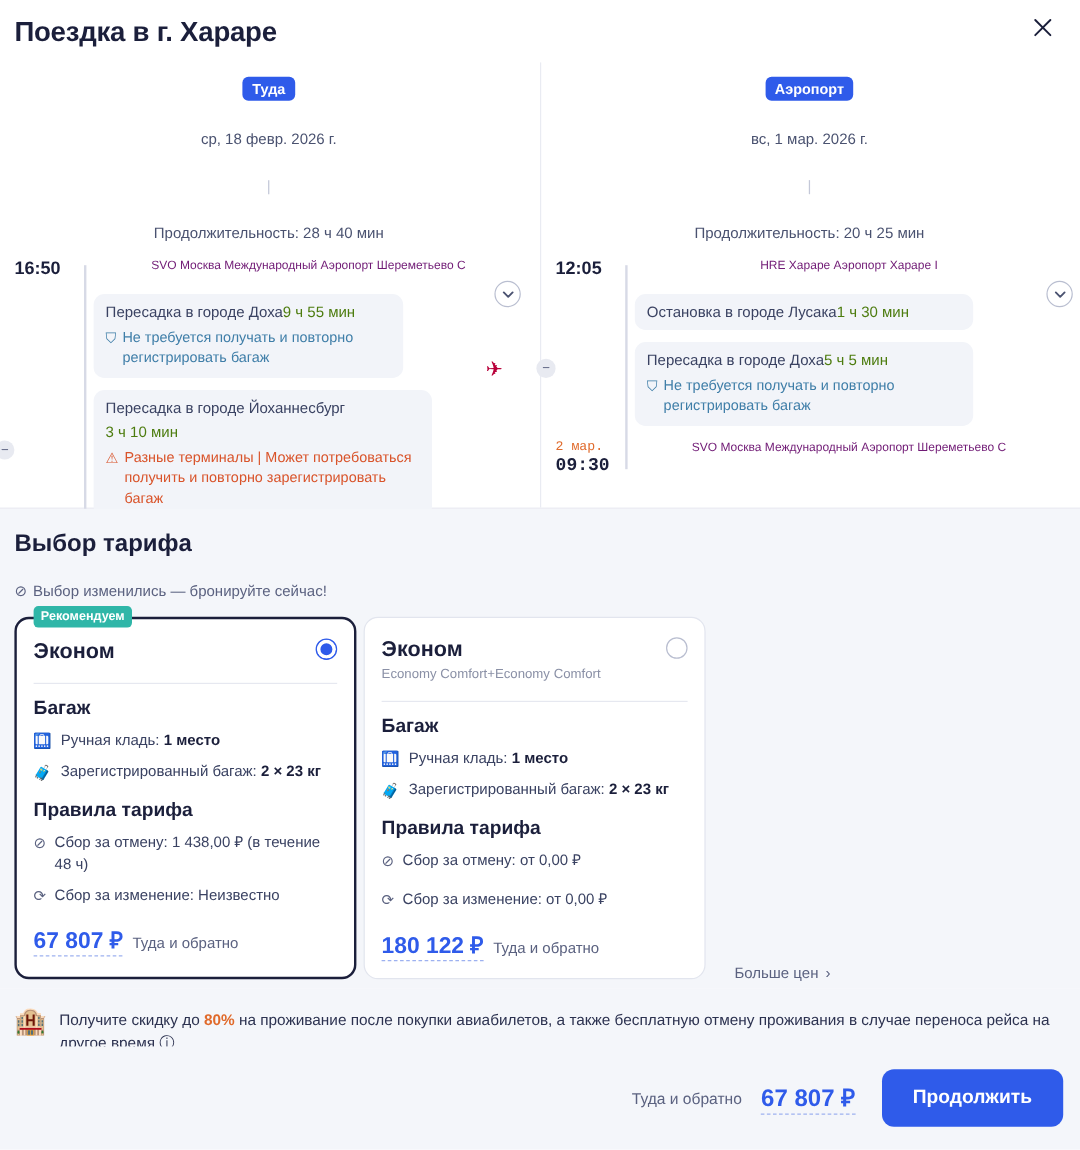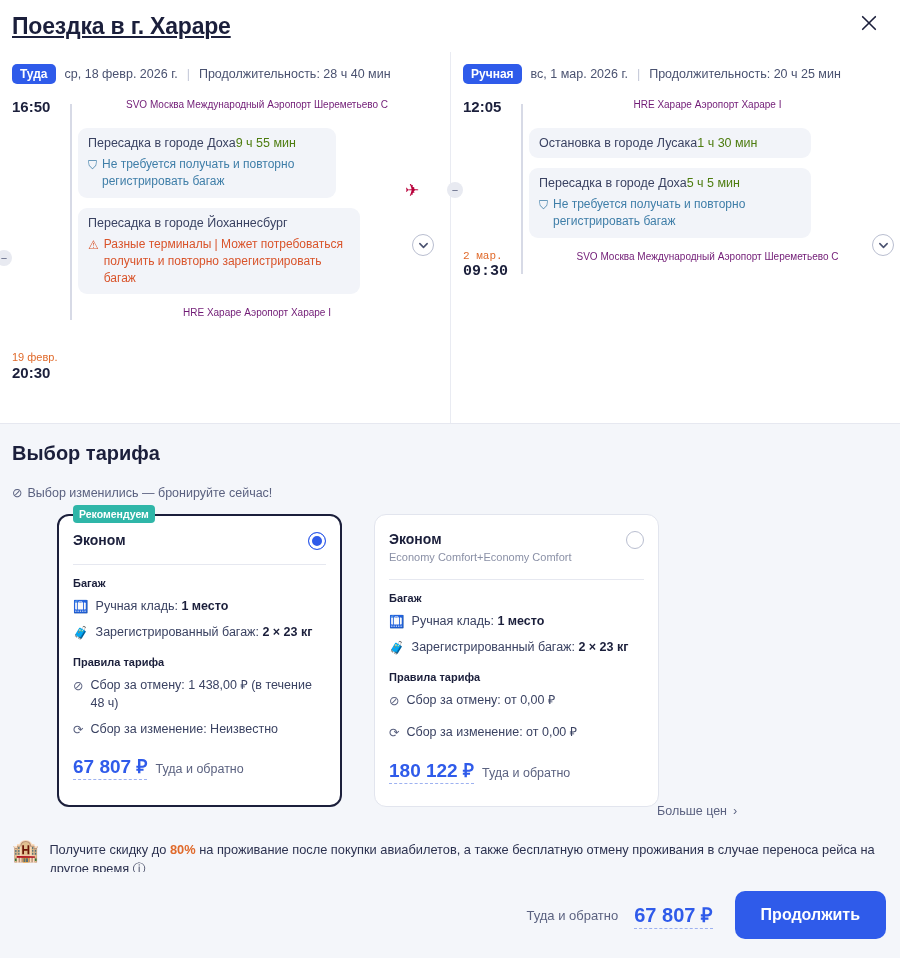--- a/index.html
+++ b/index.html
@@ -20,21 +20,20 @@
     display: flex;
     align-items: center;
     padding: 0 12px 0 12px;
     position: relative;
   }
   .title {
     font-size: 23px;
     font-weight: bold;
     color: #1b1f3b;
     letter-spacing: -0.2px;
-    text-decoration: underline;
   }
   .close-btn {
     position: absolute;
     right: 14px;
     top: 6px;
     width: 34px;
     height: 34px;
     display: flex;
     align-items: center;
     justify-content: center;
@@ -52,24 +51,25 @@
   }
   .leg {
     width: 450px;
     padding: 12px 14px 0 12px;
     position: relative;
   }
   .leg.second { border-left: 1px solid #e9ebf2; }
   .leg-head {
     display: flex;
     align-items: center;
-    gap: 9px;
+    gap: 25px;
     font-size: 12.5px;
     color: #4a5270;
     margin-bottom: 14px;
+    flex-direction: column;
   }
   .chip {
     background: #2f5bea;
     color: #fff;
     border-radius: 5px;
     font-size: 12px;
     font-weight: bold;
     padding: 3px 8px;
     line-height: 1.2;
   }
@@ -192,21 +192,21 @@
     margin-bottom: 20px;
   }
   .price-note {
     font-size: 12.5px;
     color: #5b6280;
     display: flex;
     align-items: center;
     gap: 5px;
     margin-bottom: 14px;
   }
-  .cards { display: flex; gap: 32px; position: relative; margin-left: 45px; }
+  .cards { display: flex; gap: 6px; position: relative; }
   .card {
     width: 285px;
     background: #fff;
     border-radius: 12px;
     border: 1px solid #e2e5ee;
     padding: 16px 14px 14px 14px;
     position: relative;
     min-height: 293px;
   }
   .card.selected { border: 2px solid #1b1f3b; }
@@ -215,21 +215,21 @@
     top: -11px;
     left: 14px;
     background: #2fb6a8;
     color: #fff;
     font-size: 10.5px;
     font-weight: bold;
     border-radius: 4px;
     padding: 3px 6px;
   }
   .card-title {
-    font-size: 14px;
+    font-size: 18px;
     font-weight: bold;
     color: #1b1f3b;
   }
   .card-sub {
     font-size: 11px;
     color: #8a90a6;
     margin-top: 4px;
   }
   .radio {
     position: absolute;
@@ -244,21 +244,21 @@
   .radio.on {
     border: 1.6px solid #2f5bea;
     background: #2f5bea;
     box-shadow: inset 0 0 0 3px #fff;
   }
   .card-divider {
     border-top: 1px solid #e6e8f0;
     margin: 16px 0 12px 0;
   }
   .card .sec-title {
-    font-size: 11px;
+    font-size: 16px;
     font-weight: bold;
     color: #1b1f3b;
     margin-bottom: 8px;
   }
   .feat {
     display: flex;
     gap: 7px;
     align-items: flex-start;
     font-size: 12.5px;
     color: #3a4262;
@@ -383,20 +383,21 @@
             <span class="ico">⛉</span>
             <span>Не требуется получать и повторно регистрировать багаж</span>
           </div>
         </div>
 
         <div class="collapse-dot" style="top:152px;">−</div>
 
         <div class="seg-box wide">
           <div class="seg-line" style="display:block;">
             <span>Пересадка в городе Йоханнесбург</span>
+            <div class="seg-dur" style="margin-top:6px;">3 ч 10 мин</div>
           </div>
           <div class="note warn">
             <span class="ico">⚠</span>
             <span>Разные терминалы | Может потребоваться получить и повторно зарегистрировать багаж</span>
           </div>
         </div>
 
         <div class="timecol" style="top:253px;">
           <span class="date">19 февр.</span>
           <span>20:30</span>
@@ -406,21 +407,21 @@
 
       <div class="chev-btn" style="right:16px; top:182px;">
         <svg viewBox="0 0 12 12" fill="none" stroke="currentColor" stroke-width="1.7" stroke-linecap="round" stroke-linejoin="round">
           <polyline points="2,4 6,8 10,4"></polyline>
         </svg>
       </div>
     </div>
 
     <div class="leg second">
       <div class="leg-head">
-        <span class="chip">Ручная</span>
+        <span class="chip">Аэропорт</span>
         <span>вс, 1 мар. 2026 г.</span>
         <span class="sep">|</span>
         <span>Продолжительность: 20 ч 25 мин</span>
       </div>
 
       <div class="leg-body">
         <div class="rail short"></div>
 
         <div class="timecol" style="top:0;">
           <span>12:05</span>

